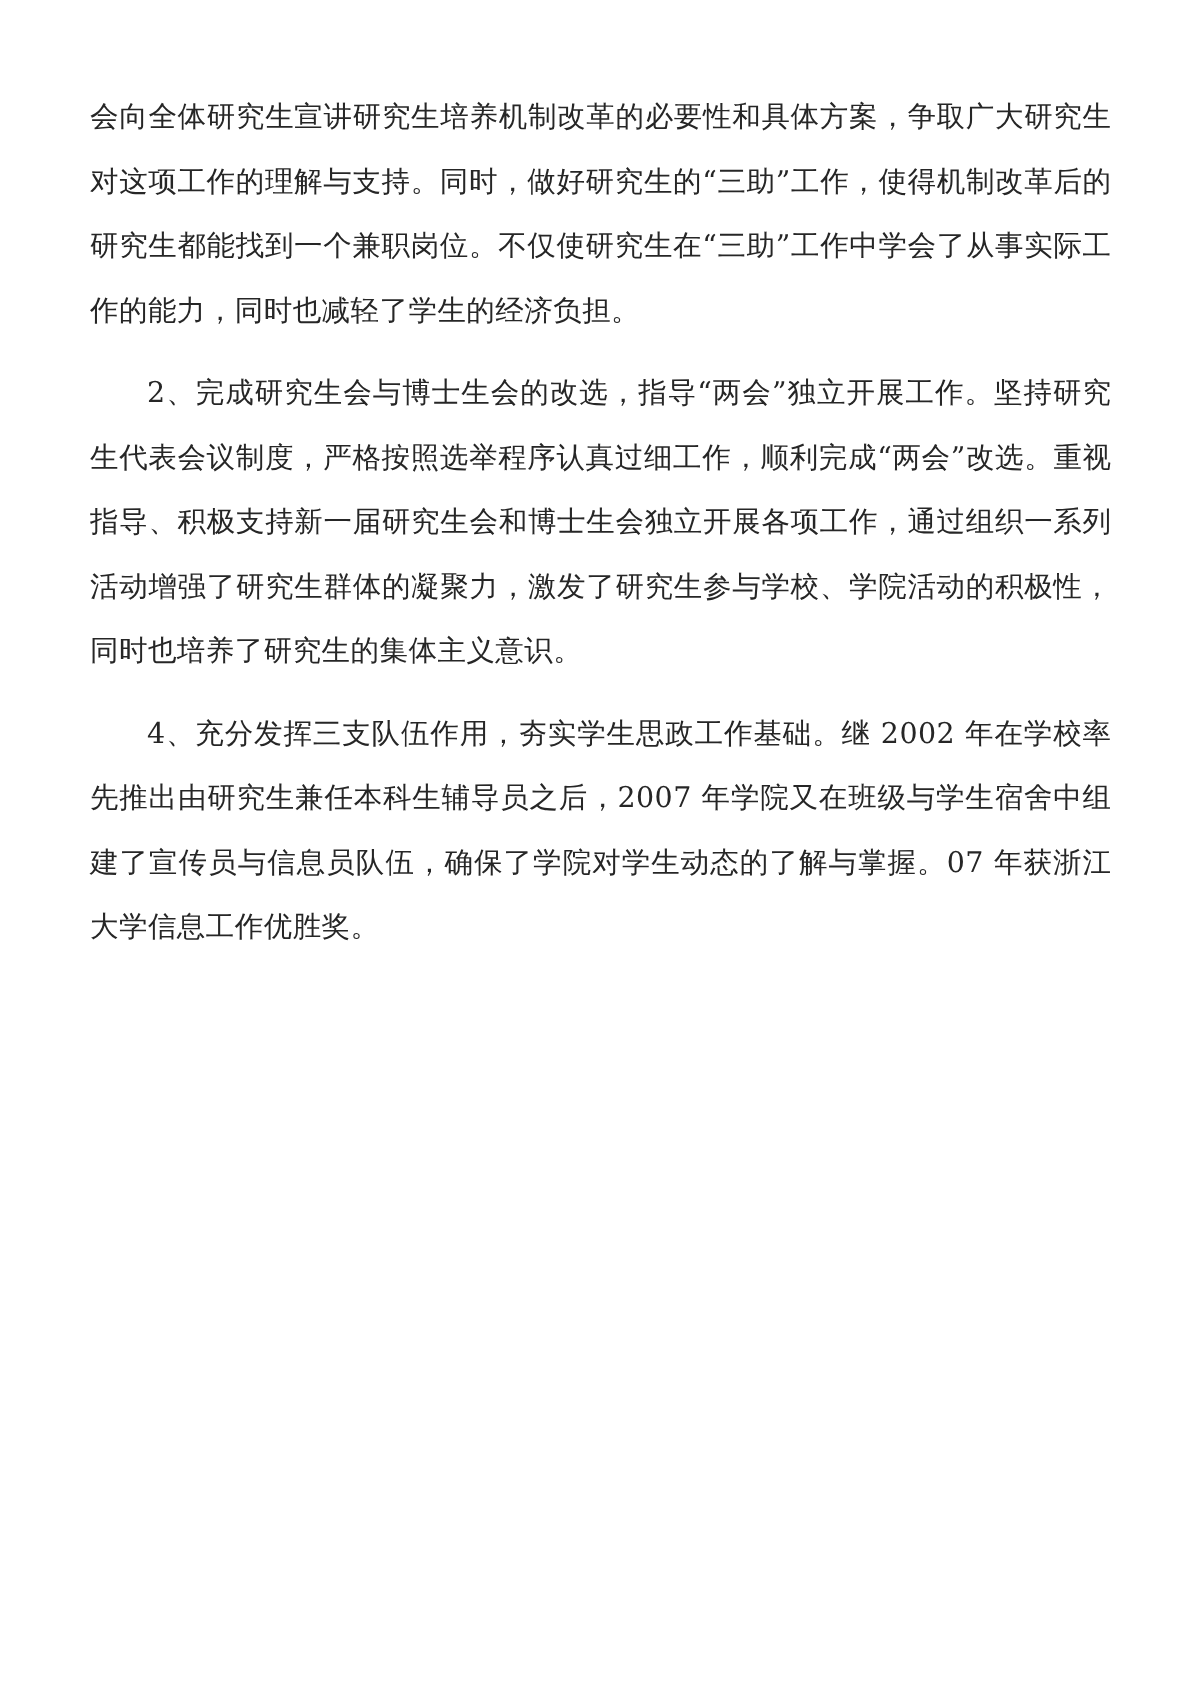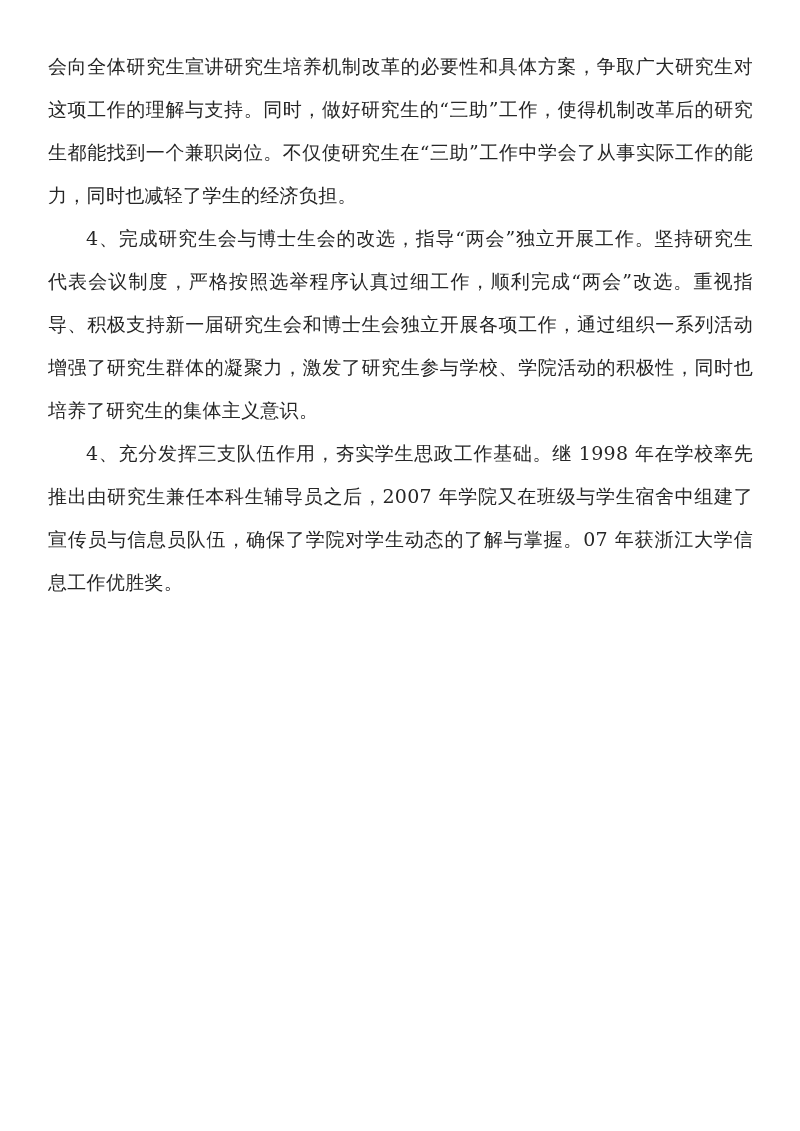--- a/index.html
+++ b/index.html
@@ -19,29 +19,29 @@
   .doc-body {
     font-family: "DejaVu Serif", "Liberation Serif", serif;
     font-size: 19px;
     line-height: 43px;
     color: #262626;
     text-align: justify;
     text-justify: inter-ideograph;
     letter-spacing: 0.3px;
   }
   .para {
-    margin: 0;
+    margin: 12px;
     text-indent: 2em;
   }
   .para.no-indent {
     text-indent: 0;
   }
 </style>
 </head>
 <body>
 
 <div class="page">
   <div class="doc-body">
     <p class="para no-indent">会向全体研究生宣讲研究生培养机制改革的必要性和具体方案，争取广大研究生对这项工作的理解与支持。同时，做好研究生的“三助”工作，使得机制改革后的研究生都能找到一个兼职岗位。不仅使研究生在“三助”工作中学会了从事实际工作的能力，同时也减轻了学生的经济负担。</p>
-    <p class="para">4、完成研究生会与博士生会的改选，指导“两会”独立开展工作。坚持研究生代表会议制度，严格按照选举程序认真过细工作，顺利完成“两会”改选。重视指导、积极支持新一届研究生会和博士生会独立开展各项工作，通过组织一系列活动增强了研究生群体的凝聚力，激发了研究生参与学校、学院活动的积极性，同时也培养了研究生的集体主义意识。</p>
-    <p class="para">4、充分发挥三支队伍作用，夯实学生思政工作基础。继 1998 年在学校率先推出由研究生兼任本科生辅导员之后，2007 年学院又在班级与学生宿舍中组建了宣传员与信息员队伍，确保了学院对学生动态的了解与掌握。07 年获浙江大学信息工作优胜奖。</p>
+    <p class="para">2、完成研究生会与博士生会的改选，指导“两会”独立开展工作。坚持研究生代表会议制度，严格按照选举程序认真过细工作，顺利完成“两会”改选。重视指导、积极支持新一届研究生会和博士生会独立开展各项工作，通过组织一系列活动增强了研究生群体的凝聚力，激发了研究生参与学校、学院活动的积极性，同时也培养了研究生的集体主义意识。</p>
+    <p class="para">4、充分发挥三支队伍作用，夯实学生思政工作基础。继 2002 年在学校率先推出由研究生兼任本科生辅导员之后，2007 年学院又在班级与学生宿舍中组建了宣传员与信息员队伍，确保了学院对学生动态的了解与掌握。07 年获浙江大学信息工作优胜奖。</p>
   </div>
 </div>
 
 </body></html>

